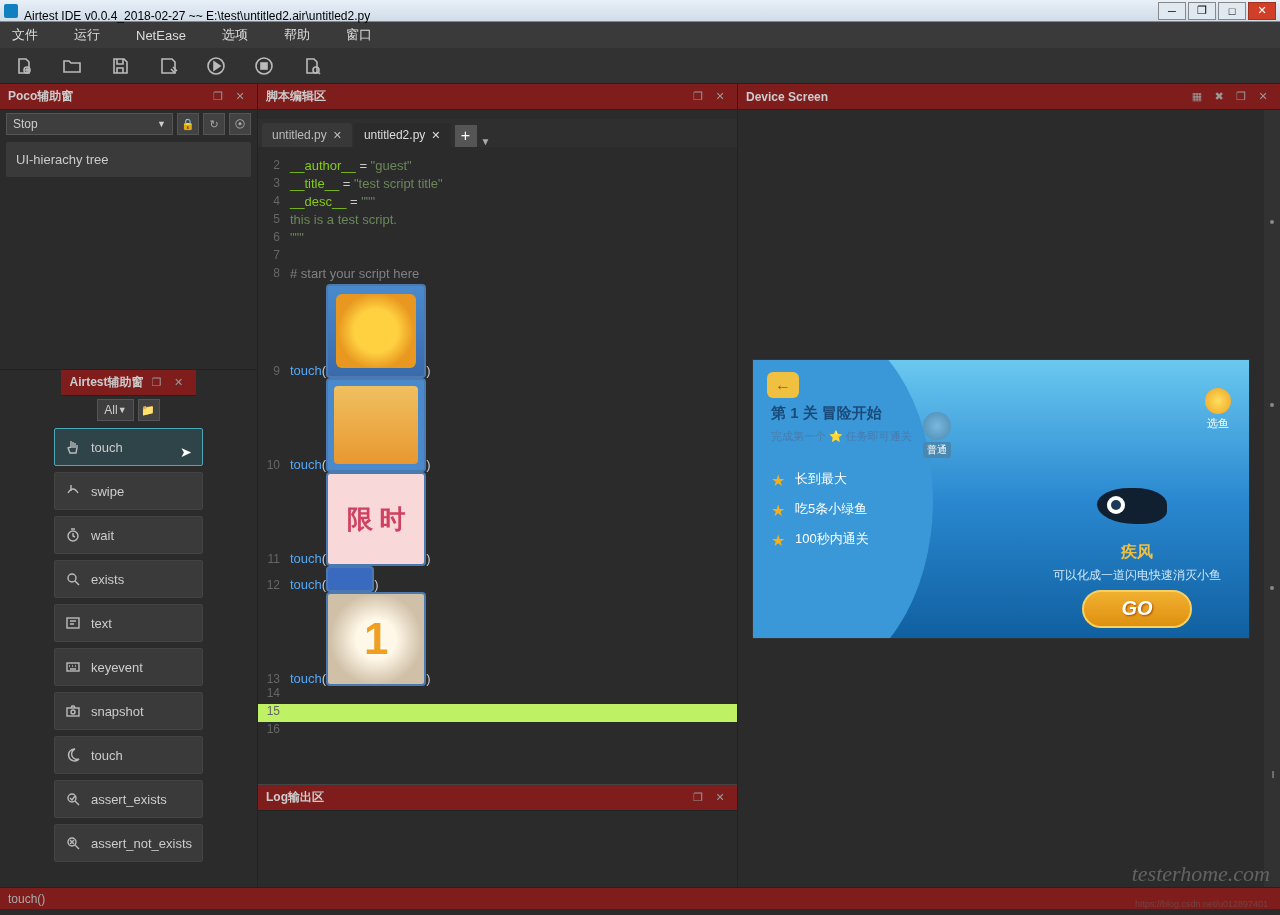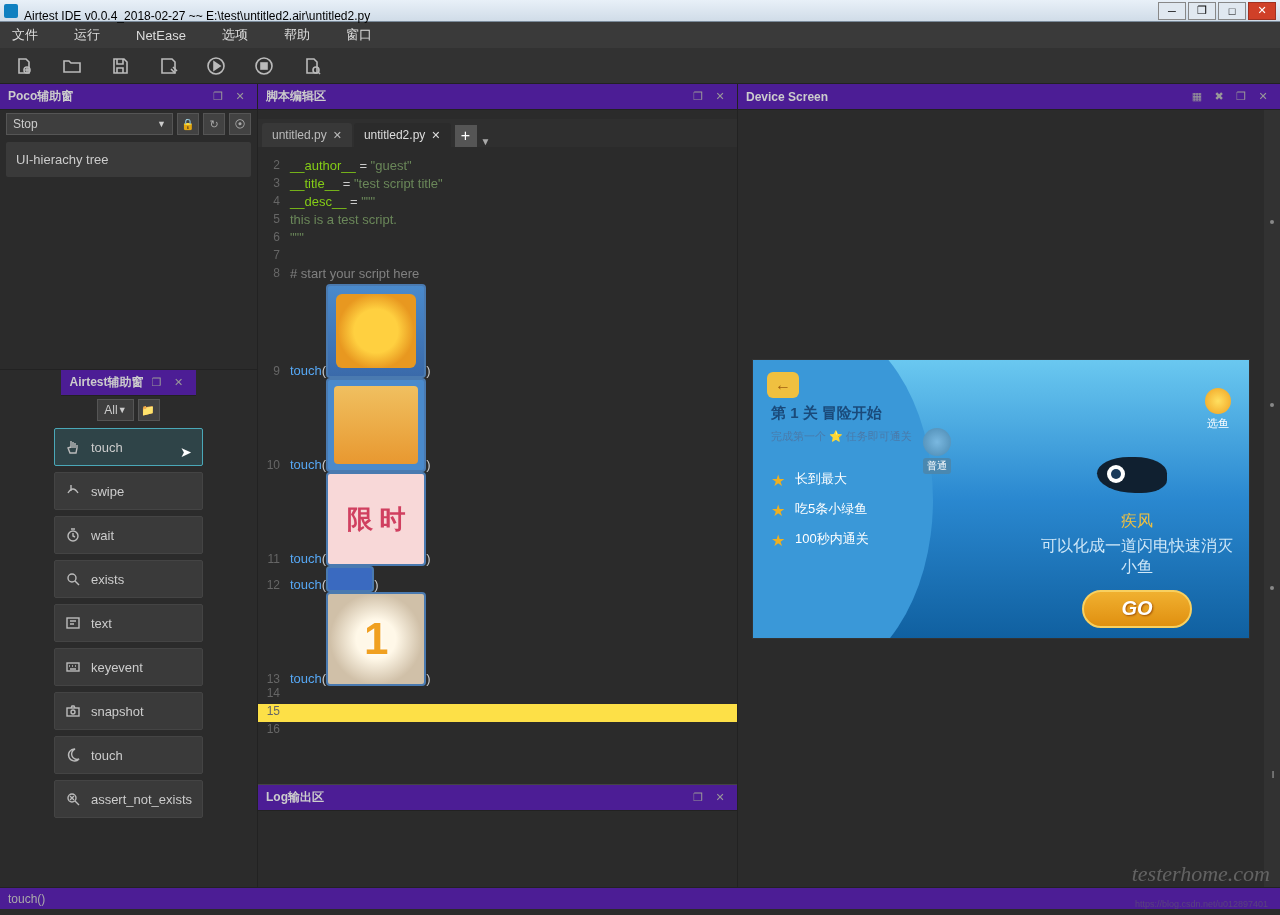--- a/index.html
+++ b/index.html
@@ -22,21 +22,21 @@
 .toolbar .icon { width: 20px; height: 20px; display: flex; align-items: center; justify-content: center; color: #bbb; }
 .toolbar svg { width: 20px; height: 20px; stroke: #bbb; fill: none; stroke-width: 1.6; }
 
 
 .main { display: flex; height: 803px; }
 .left-col { width: 258px; display: flex; flex-direction: column; background: #2b2b2b; border-right: 1px solid #222; }
 .mid-col { width: 480px; display: flex; flex-direction: column; border-right: 1px solid #222; gap: 9px; }
 .right-col { flex: 1; display: flex; flex-direction: column; }
 
 
-.panel-hdr { height: 26px; background: #4c1d95; display: flex; align-items: center; padding: 0 8px; font-size: 12px; color: #ccc; border-bottom: 1px solid #222; }
+.panel-hdr { height: 26px; background: #7f1d1d; display: flex; align-items: center; padding: 0 8px; font-size: 12px; color: #ccc; border-bottom: 1px solid #222; }
 .panel-hdr .label { flex: 1; font-weight: bold; }
 .panel-hdr .p-icon { width: 18px; height: 18px; margin-left: 4px; display: flex; align-items: center; justify-content: center; color: #999; font-size: 11px; }
 
 
 .poco-panel { height: 286px; display: flex; flex-direction: column; border-bottom: 1px solid #222; }
 .poco-controls { height: 28px; display: flex; align-items: center; padding: 4px 6px; gap: 4px; }
 .poco-select { flex: 1; height: 22px; background: #3e3e3e; border: 1px solid #555; color: #ccc; padding: 0 6px; display: flex; align-items: center; justify-content: space-between; font-size: 12px; }
 .poco-select .arrow { font-size: 9px; }
 .ctrl-btn { width: 22px; height: 22px; background: #424242; border: 1px solid #555; display: flex; align-items: center; justify-content: center; color: #aaa; font-size: 11px; }
 .tree-item { margin: 4px 6px; padding: 10px 10px; background: #3a3a3a; color: #ccc; font-size: 13px; border-radius: 2px; }
@@ -71,21 +71,21 @@
 .img-token { display: inline-block; width: 100px; height: 94px; background: #3b5a8a; border: 2px solid #4a7ab0; vertical-align: bottom; border-radius: 4px; position: relative; overflow: hidden; }
 .img-token.gold { background: linear-gradient(#4a8acc, #3a6aaa); }
 .img-token.gold::after { content:""; position:absolute; inset:8px; background: radial-gradient(circle, #ffd040 40%, #e89820 70%); border-radius: 6px; }
 .img-token.orange { background: #4a8acc; }
 .img-token.orange::after { content:""; position:absolute; inset:6px; background: linear-gradient(#f0c060, #e89830); border-radius: 4px; }
 .img-token.pink { background: #f8d8d8; }
 .img-token.pink::after { content:"限 时"; position:absolute; inset:0; display:flex; align-items:center; justify-content:center; color:#d04060; font-size:26px; font-weight:bold; font-family:"Microsoft YaHei"; }
 .img-token.small { width: 48px; height: 26px; background: #3a6ac0; }
 .img-token.medal { background: radial-gradient(circle, #fff8e8 30%, #d0c0a8 70%); }
 .img-token.medal::after { content:"1"; position:absolute; inset:0; display:flex; align-items:center; justify-content:center; color:#f0a020; font-size:44px; font-weight:bold; text-shadow: 0 0 4px #fff; }
-.line15 { background: #fde047; }
+.line15 { background: #bef264; }
 
 
 .log-panel { height: 103px; background: #2b2b2b; border-top: 1px solid #444; display: flex; flex-direction: column; }
 
 
 .device-body { flex: 1; background: #2b2b2b; display: flex; }
 .device-screen-wrap { flex: 1; display: flex; align-items: center; justify-content: center; padding: 4px; }
 .device-screen { width: 498px; height: 280px; background: linear-gradient(180deg, #6ac8f0 0%, #2a88d0 50%, #1060a0 100%); position: relative; border: 1px solid #333; overflow: hidden; }
 .ds-back { position: absolute; top: 12px; left: 14px; width: 32px; height: 26px; background: #f0c040; border-radius: 6px; }
 .ds-back::after { content:"←"; color:#a06010; font-size:16px; display:flex; align-items:center; justify-content:center; width:100%; height:100%; }
@@ -95,33 +95,33 @@
 .ds-content { position: absolute; left: 18px; top: 44px; color: #fff; font-size: 13px; }
 .ds-title { color: #1a4a7a; font-weight: bold; font-size: 15px; margin-bottom: 6px; }
 .ds-sub { font-size: 11px; color: #4a7aaa; margin-bottom: 26px; }
 .ds-star-line { display: flex; align-items: center; gap: 8px; margin-bottom: 12px; }
 .ds-star { width: 16px; height: 16px; color: #f0b020; font-size: 16px; }
 .ds-right { position: absolute; right: 12px; bottom: 10px; width: 200px; text-align: center; }
 .ds-fish { width: 100px; height: 60px; margin: 0 auto; position: relative; }
 .ds-fish-body { position:absolute; left:10px; top:10px; width:70px; height:36px; background: #102030; border-radius: 50% 50% 40% 60%; }
 .ds-fish-eye { position:absolute; left:20px; top:18px; width:18px; height:18px; background:#fff; border-radius:50%; }
 .ds-fish-eye::after { content:""; position:absolute; left:4px; top:4px; width:10px; height:10px; background:#1a3a5a; border-radius:50%; }
-.ds-fishname { color: #f0c040; font-size: 16px; font-weight: normal; margin: 4px 0; }
-.ds-desc { color: #d0e8f8; font-size: 16px; margin-bottom: 12px; }
+.ds-fishname { color: #f0c040; font-size: 16px; font-weight: bold; margin: 4px 0; }
+.ds-desc { color: #d0e8f8; font-size: 12px; margin-bottom: 6px; }
 .ds-go { width: 110px; height: 38px; margin: 0 auto; background: linear-gradient(#f0b030, #e09010); border: 2px solid #f8d060; border-radius: 20px; display: flex; align-items: center; justify-content: center; color: #fff; font-size: 20px; font-weight: bold; font-style: italic; text-shadow: 1px 1px 2px #a05000; }
-.ds-diff { position:absolute; left:170px; top:68px; text-align:center; }
+.ds-diff { position:absolute; left:170px; top:52px; text-align:center; }
 .ds-diff-ball { width:28px; height:28px; background: radial-gradient(#7ab8e0,#4a88b0); border-radius:50%; margin-bottom:2px; }
 .ds-diff-txt { font-size:10px; color:#fff; background:#4a88b0; padding:1px 4px; border-radius:3px; }
 
 .device-side { width: 16px; background: #323232; display: flex; flex-direction: column; align-items: center; justify-content: space-around; padding: 20px 0; }
 .device-side .dot { width: 4px; height: 4px; background: #888; border-radius: 50%; }
 .device-side .bars { font-size: 8px; color: #888; letter-spacing: -2px; }
 
 
-.statusbar { height: 22px; background: #4c1d95; color: #aaa; font-size: 12px; padding: 0 8px; display: flex; align-items: center; border-top: 1px solid #222; }
+.statusbar { height: 22px; background: #7f1d1d; color: #aaa; font-size: 12px; padding: 0 8px; display: flex; align-items: center; border-top: 1px solid #222; }
 
 
 .watermark { position: absolute; right: 10px; bottom: 28px; color: #888; font-style: italic; font-family: cursive; font-size: 22px; opacity: 0.6; pointer-events: none; }
 .watermark2 { position: absolute; right: 12px; bottom: 6px; color: #666; font-size: 9px; opacity: 0.5; pointer-events: none; }
 
 
 .cursor { position: absolute; left: 180px; top: 444px; font-size: 14px; color: #fff; pointer-events: none; }
 </style>
 </head>
 <body>
@@ -291,20 +291,29 @@
             </span>
           <span>snapshot</span>
         </div>
         <div class="action-item">
           <span class="a-icon">
               <svg viewBox="0 0 16 16" width="16" height="16">
                 <path d="M10 2a6 6 0 1 0 4 10 5 5 0 0 1-4-10z"></path>
               </svg>
             </span>
           <span>touch</span>
+        </div>
+        <div class="action-item">
+          <span class="a-icon">
+              <svg viewBox="0 0 16 16" width="16" height="16">
+                <circle cx="7" cy="7" r="4"></circle>
+                <path d="M10 10l4 4M5 7l2 2 3-4"></path>
+              </svg>
+            </span>
+          <span>assert_exists</span>
         </div>
         <div class="action-item">
           <span class="a-icon">
               <svg viewBox="0 0 16 16" width="16" height="16">
                 <circle cx="7" cy="7" r="4"></circle>
                 <path d="M10 10l4 4M5 5l4 4M9 5l-4 4"></path>
               </svg>
             </span>
           <span>assert_not_exists</span>
         </div>

